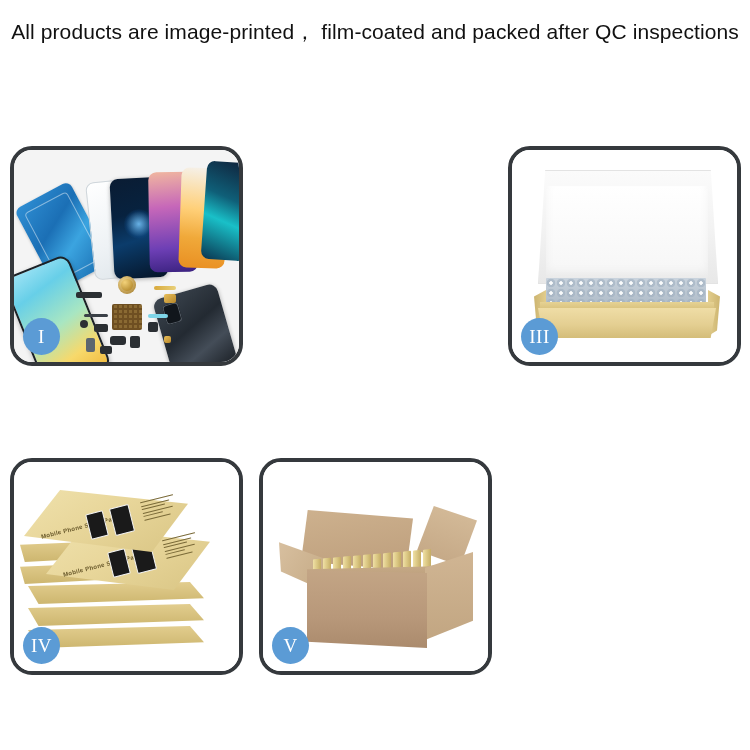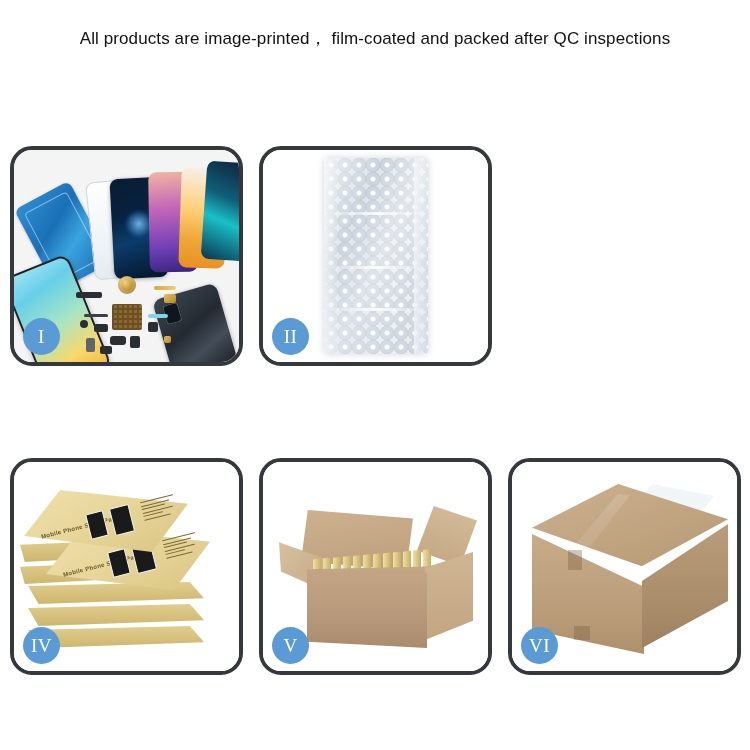--- a/index.html
+++ b/index.html
@@ -13,22 +13,22 @@
   
   .header{position:absolute;left:0;top:0;width:750px;text-align:center;}
   .title{
     font-family:"Liberation Sans", sans-serif;
     font-size:39px;font-weight:700;color:#0d0d0d;
     letter-spacing:1.2px;line-height:1;
     margin:0;padding-top:40px;white-space:nowrap;
   }
   .subtitle{
     font-family:"Liberation Sans", sans-serif;
-    font-size:17px;font-weight:400;color:#111111;
-    letter-spacing:.1px;margin:12px;padding-top:15px;white-space:nowrap;
+    font-size:21px;font-weight:400;color:#111111;
+    letter-spacing:.1px;margin:3px;padding-top:15px;white-space:nowrap;
   }
 
   
   .grid{position:absolute;left:0;top:0;width:750px;height:750px;}
   .panel{
     position:absolute;
     border:4px solid #35393d;
     border-radius:22px;
     background:#ffffff;
     overflow:hidden;
@@ -326,34 +326,33 @@
           <div class="pt" style="left:38px;top:62px;width:16px;height:9px;border-radius:3px;"></div>
           <div class="pt" style="left:58px;top:62px;width:10px;height:12px;"></div>
           <div class="pt" style="left:14px;top:64px;width:9px;height:14px;border-radius:2px;background:#5c666f;"></div>
           <div class="pt" style="left:28px;top:72px;width:12px;height:8px;"></div>
           <div class="pt gold" style="left:92px;top:62px;width:7px;height:7px;"></div>
         </div>
       </div>
       <div class="badge">I</div>
     </div>
 
-    <div class="panel p2">
+
+    <div class="panel p3">
       <div class="scene">
-        <div class="bubblewrap">
-          <div class="bw-edge" style="left:0;"></div>
-          <div class="bw-edge" style="right:0;"></div>
-          <div class="bw-fold" style="top:54px;"></div>
-          <div class="bw-fold" style="top:108px;"></div>
-          <div class="bw-fold" style="top:150px;"></div>
-          <div class="bw-sheen"></div>
-        </div>
+        <div class="wbox-lid"></div>
+        <div class="wbox-inner"></div>
+        <div class="wbox-bubbles"></div>
+        <div class="wbox-sideL"></div>
+        <div class="wbox-sideR"></div>
+        <div class="wbox-rim"></div>
+        <div class="wbox-front"></div>
       </div>
-      <div class="badge">II</div>
+      <div class="badge">III</div>
     </div>
-
 
     <div class="panel p4">
       <div class="scene">
         <div class="stack">
 
           <div class="sbox" style="left:8px;top:150px;width:176px;height:22px;">
               <div class="front" style="clip-path:polygon(0% 18%,92% 0%,100% 74%,6% 100%);"></div>
             </div>
           <div class="sbox" style="left:8px;top:128px;width:176px;height:22px;">
               <div class="front" style="clip-path:polygon(0% 18%,92% 0%,100% 74%,6% 100%);"></div>
@@ -424,29 +423,15 @@
               <i style="left:110px;"></i>
           </div>
           <div class="c-rim"></div>
           <div class="c-side"></div>
           <div class="c-front"></div>
         </div>
       </div>
       <div class="badge">V</div>
     </div>
 
-    <div class="panel p6">
-      <div class="scene">
-        <div class="cartonVI">
-          <div class="v-tape"></div>
-          <div class="v-top"></div>
-          <div class="v-left"></div>
-          <div class="v-right"></div>
-          <div class="v-seam"></div>
-          <div class="v-tab" style="left:36px;top:66px;width:14px;height:20px;"></div>
-          <div class="v-tab" style="left:42px;top:142px;width:16px;height:14px;"></div>
-        </div>
-      </div>
-      <div class="badge">VI</div>
-    </div>
 
   </div>
 </div>
 
 </body></html>

